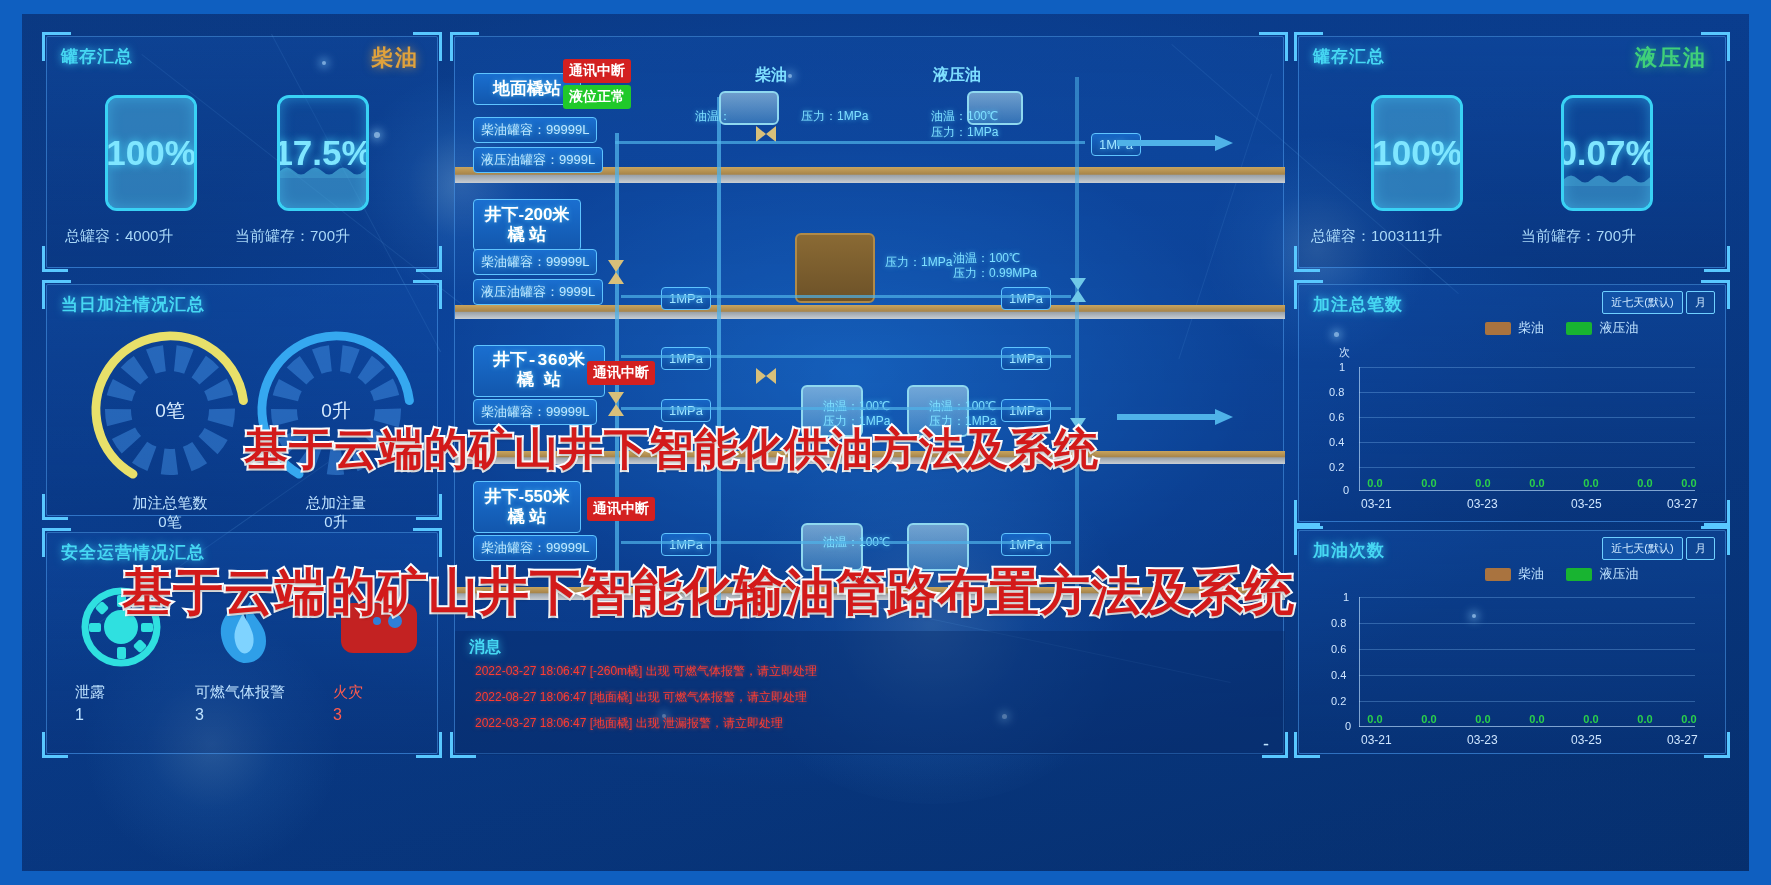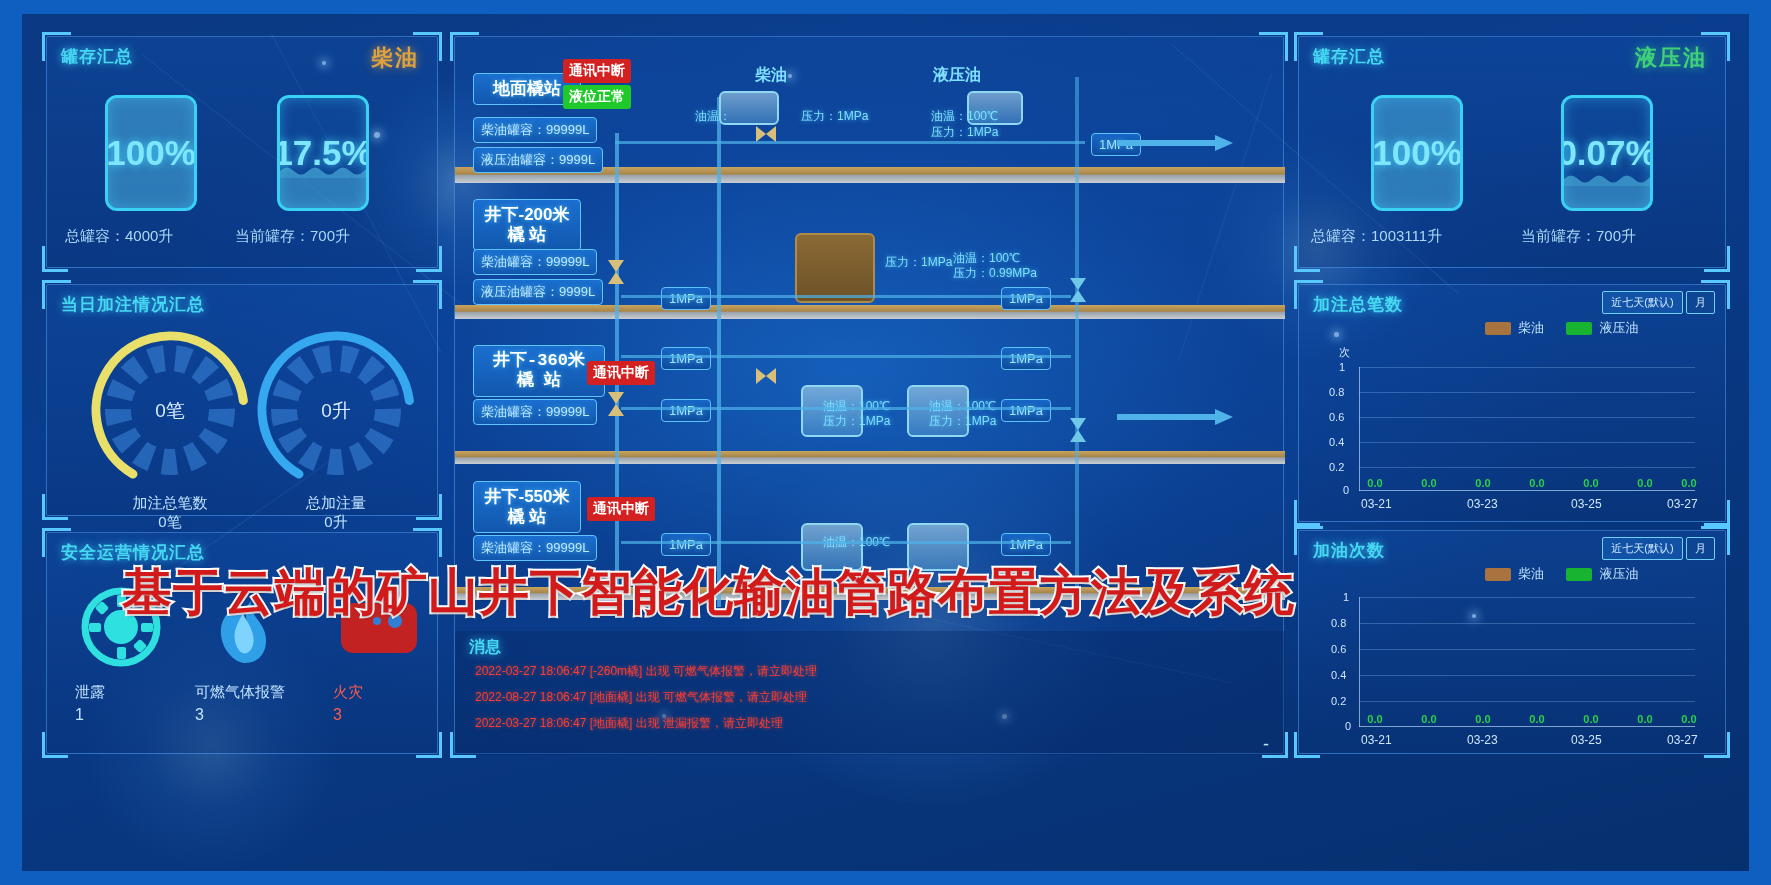--- a/index.html
+++ b/index.html
@@ -466,16 +466,17 @@
     <div class="axlab" style="left:32px;top:112px;">0.6</div>
     <div class="axlab" style="left:32px;top:138px;">0.4</div>
     <div class="axlab" style="left:32px;top:164px;">0.2</div>
     <div class="axlab" style="left:46px;top:189px;">0</div>
     <div class="axlab" style="left:62px;top:202px;font-size:12px;">03-21</div>
     <div class="axlab" style="left:168px;top:202px;font-size:12px;">03-23</div>
     <div class="axlab" style="left:272px;top:202px;font-size:12px;">03-25</div>
     <div class="axlab" style="left:368px;top:202px;font-size:12px;">03-27</div>
   </div>
 
+  <div class="wm" id="wm-line1">基于云端的矿山井下智能化供油方法及系统</div>
   <div class="wm" id="wm-line2">基于云端的矿山井下智能化输油管路布置方法及系统</div>
 
 </div>
 </div>
 
 </body></html>

